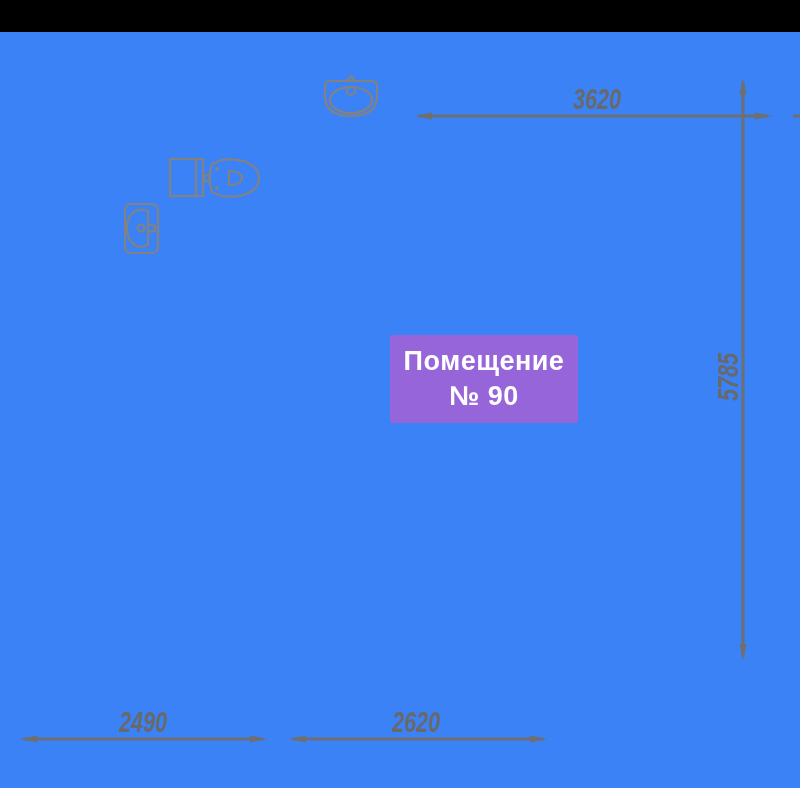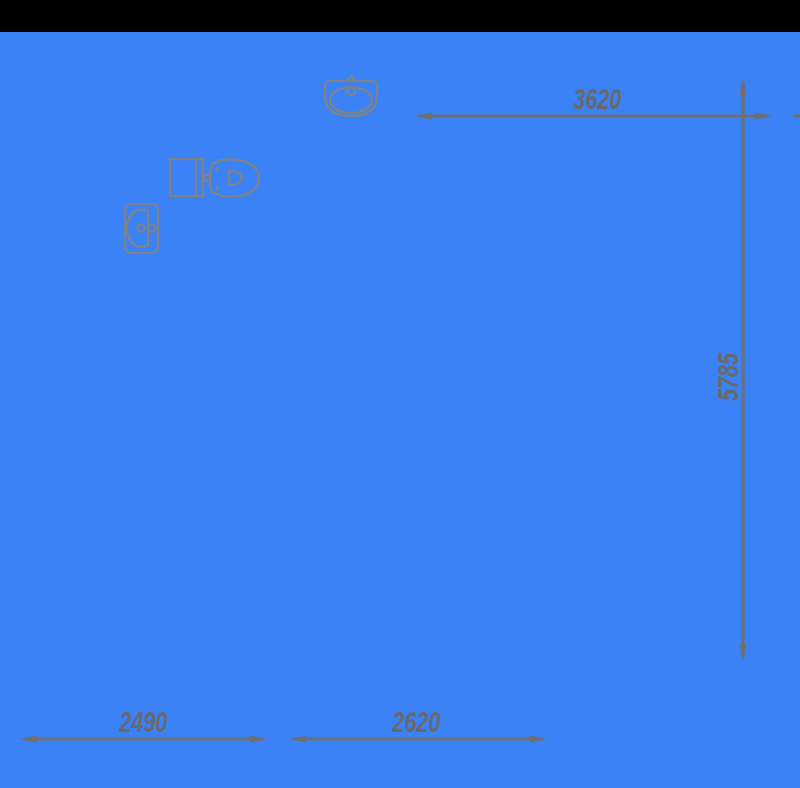--- a/index.html
+++ b/index.html
@@ -117,14 +117,18 @@
     </g>
 
     <g>
       <line class="dim-line" x1="293" y1="707" x2="543" y2="707"></line>
       <polygon class="dim-arrow" points="289,707 306,703.5 306,710.5"></polygon>
       <polygon class="dim-arrow" points="547,707 530,703.5 530,710.5"></polygon>
       <text class="dim-text" text-anchor="middle" transform="translate(416,700) scale(0.72 1)">2620</text>
     </g>
   </svg>
 
+  <div class="room-label">
+    <span>Помещение</span>
+    <span>№ 90</span>
+  </div>
 
 </div>
 
 </body></html>

